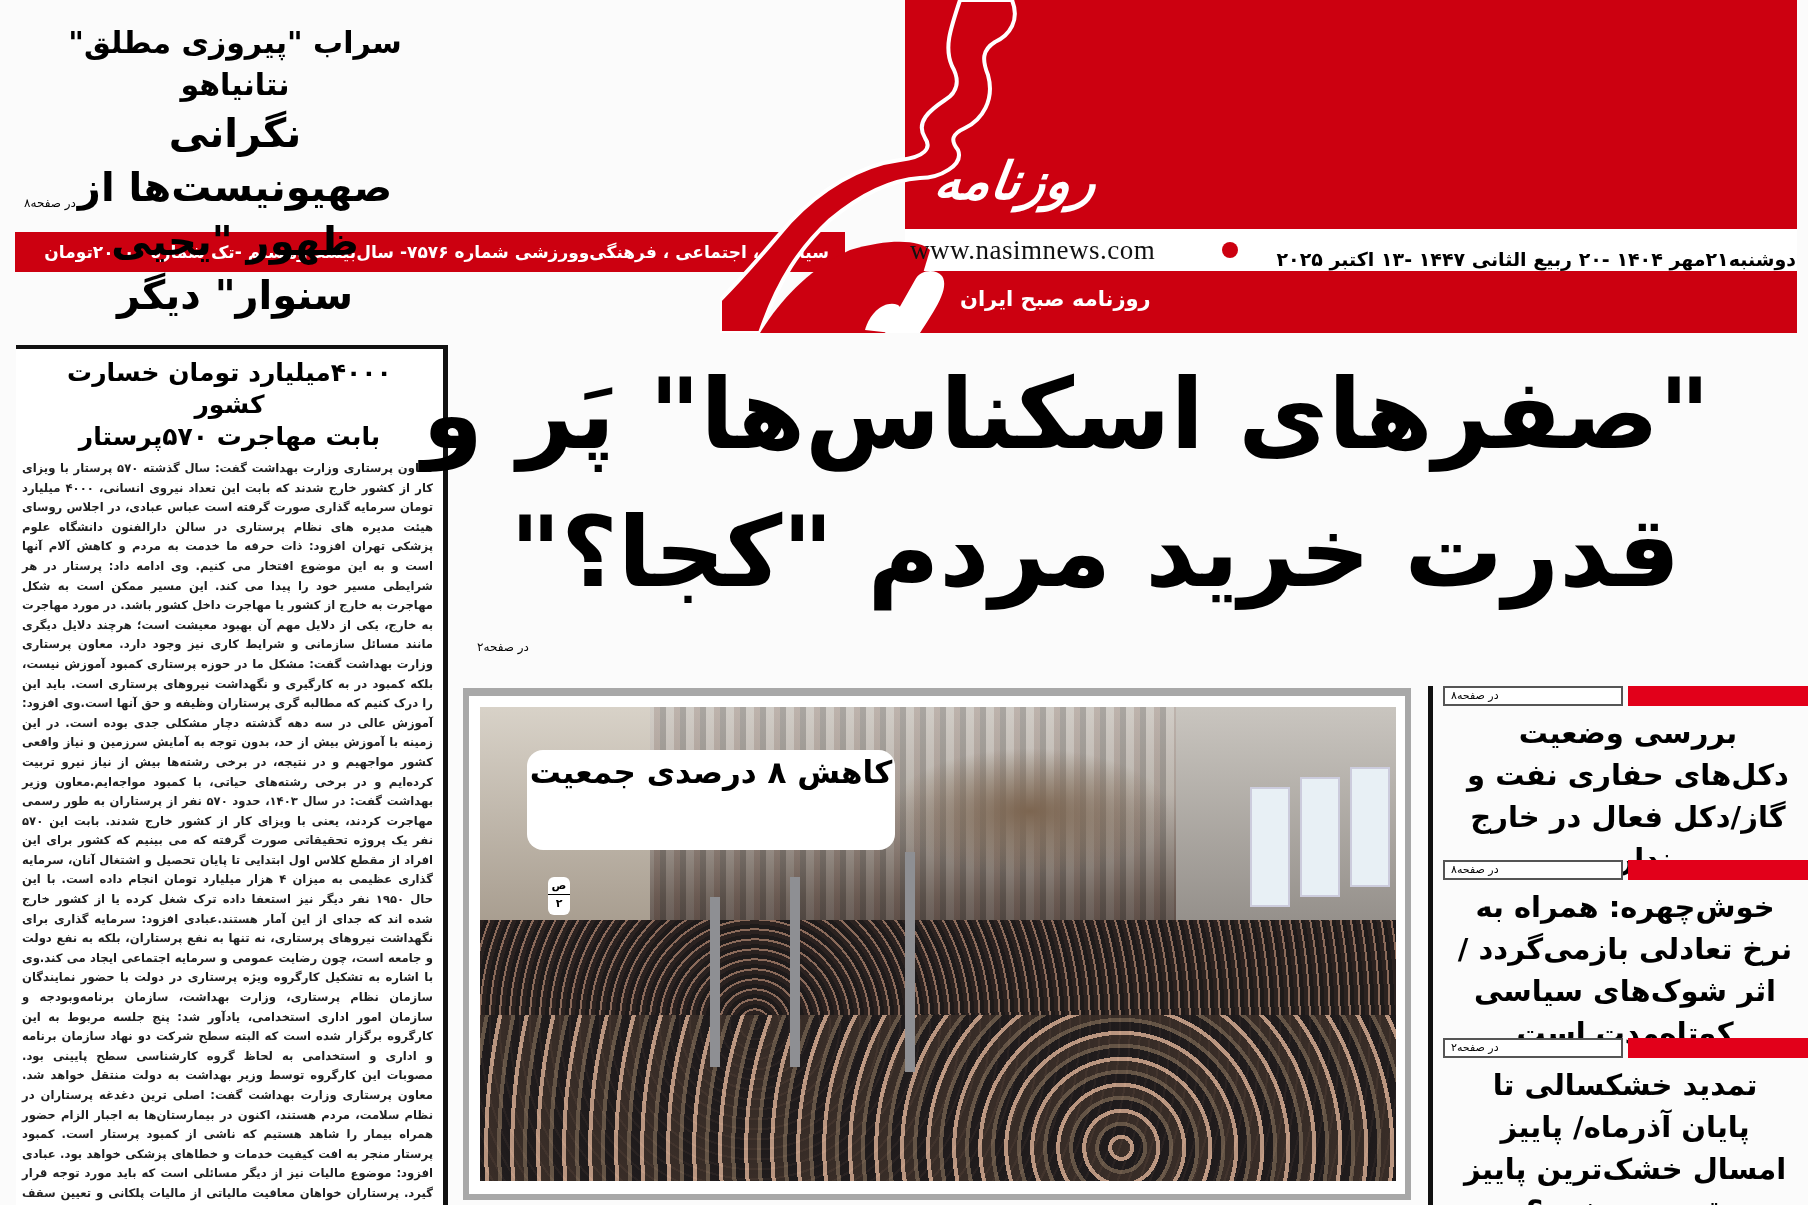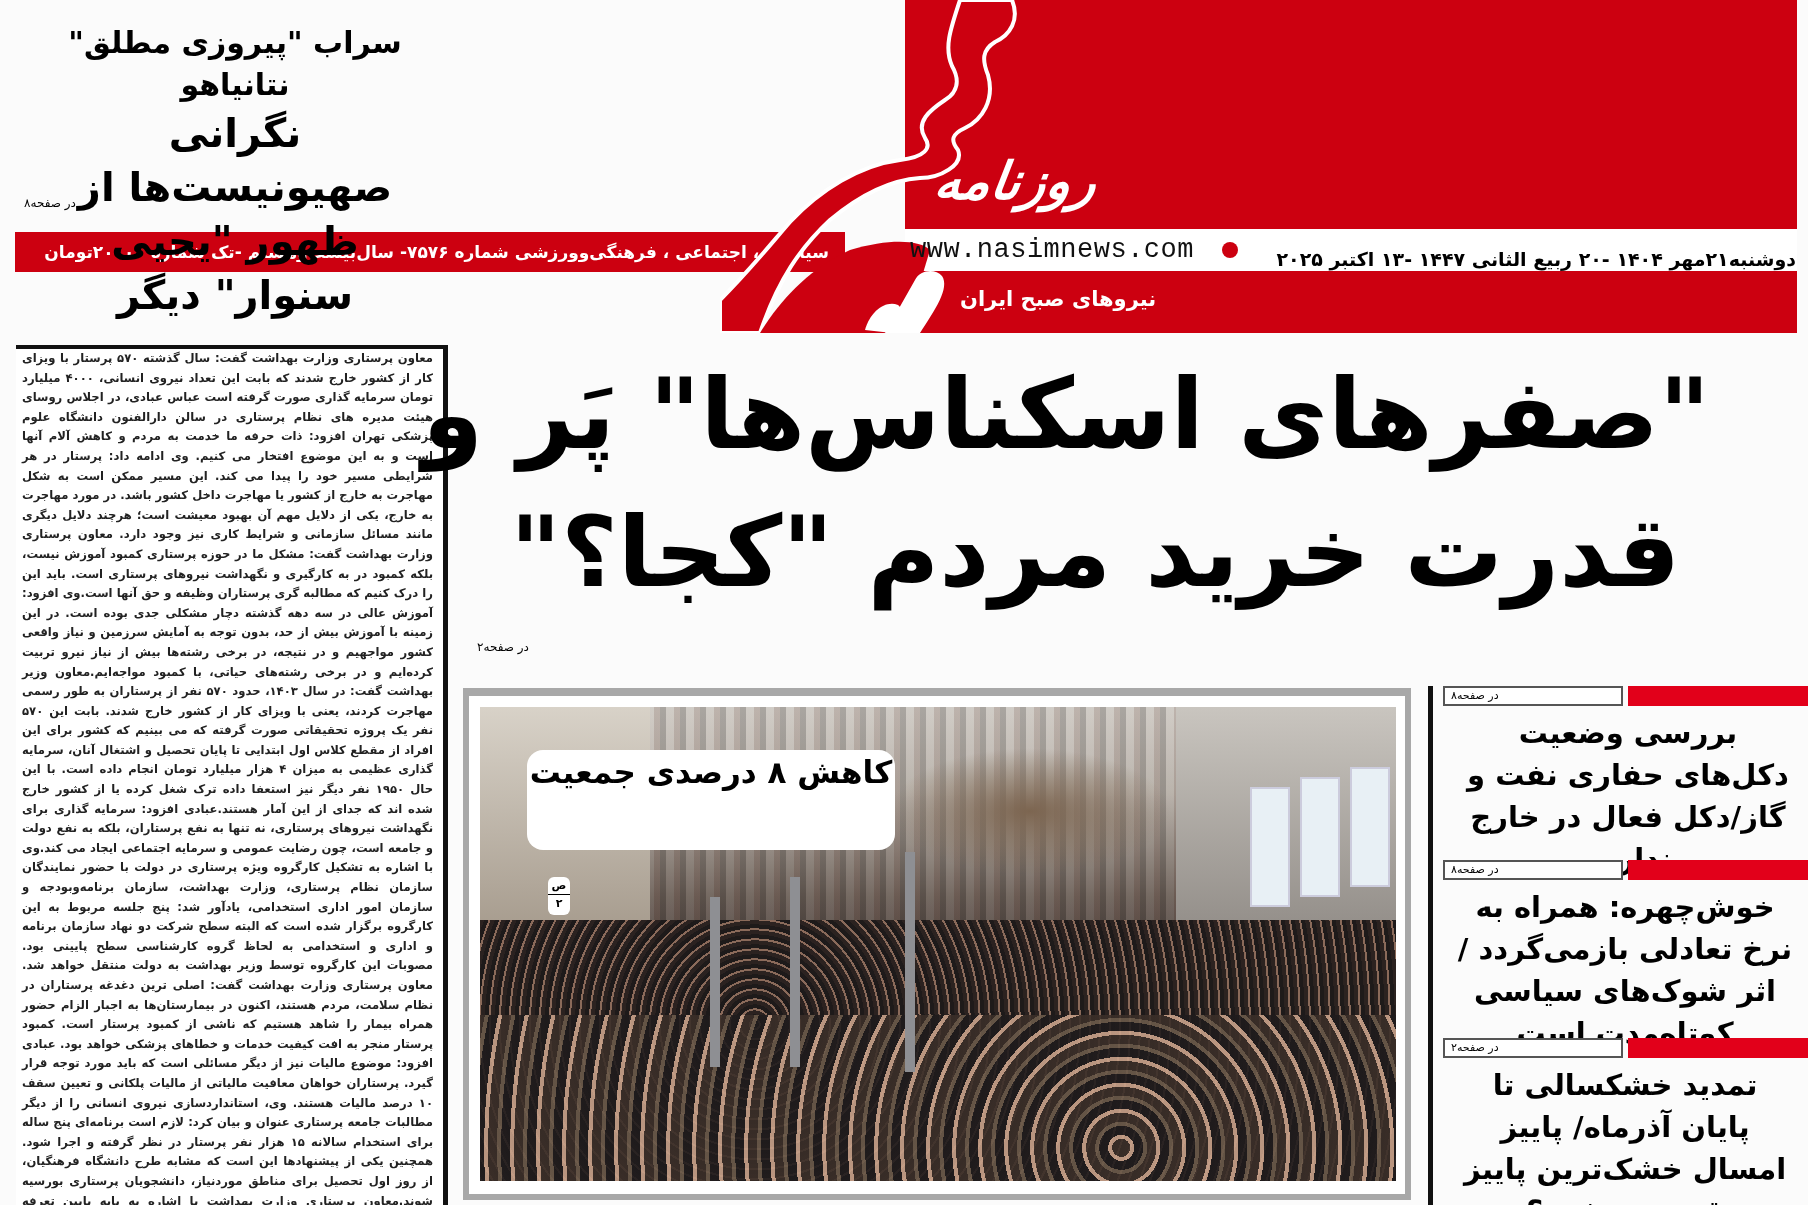--- a/index.html
+++ b/index.html
@@ -10,21 +10,21 @@
 
   
   #red-top{left:905px;top:0;width:892px;height:229px;background:#cc0010}
   #date-strip{left:905px;top:229px;width:892px;height:42px;background:#fff}
   #red-bottom{left:905px;top:271px;width:892px;height:62px;background:#cc0010}
   #left-red{left:15px;top:232px;width:830px;height:40px;background:#cc0010}
   #left-red span{display:block;color:#fff;font-weight:bold;font-size:17px;line-height:40px;text-align:right;padding-right:16px;white-space:nowrap}
 
   #logo-svg{left:720px;top:0;width:440px;height:333px}
   #logo-word{left:935px;top:150px;color:#fff;font-family:"DejaVu Serif",serif;font-style:italic;font-weight:bold;font-size:52px;transform:skewX(-8deg)}
-  #site-url{left:910px;top:231px;font-family:Liberation Mono, monospace;font-size:27px;line-height:38px;color:#111;letter-spacing:0.5px}
+  #site-url{left:910px;top:231px;font-family:Liberation Serif, serif;font-size:27px;line-height:38px;color:#111;letter-spacing:0.5px}
   #url-dot{left:1222px;top:242px;width:16px;height:16px;border-radius:50%;background:#cc0010}
   #date-text{right:12px;top:238px;font-size:19px;font-weight:bold;line-height:42px;white-space:nowrap}
   #tagline{left:960px;top:287px;color:#fff;font-weight:bold;font-size:21px}
 
   
   #teaser{left:40px;top:22px;width:390px;text-align:center}
   #teaser .kicker{font-size:30px;font-weight:bold;line-height:42px}
   #teaser .title{font-size:40px;font-weight:900;line-height:54px}
   #teaser-page{left:24px;top:196px;font-size:12px}
 
@@ -81,30 +81,34 @@
   <path d="M240 0 L292 0 C300 20 290 35 275 42 C262 50 262 60 268 75 C275 100 262 120 245 128 C232 134 230 140 238 150 C244 165 220 178 200 178 C170 180 140 195 110 220 C80 248 58 280 40 333 L0 333 L0 300 C30 270 50 245 70 222 C100 190 140 165 180 160 C205 157 212 148 205 138 C195 122 210 110 225 100 C238 92 240 80 232 66 C224 48 230 30 240 0 Z" fill="#cc0010" stroke="#fff" stroke-width="4"></path>
   <path d="M40 333 C60 300 90 268 130 250 C170 238 200 240 210 250 L185 333 Z" fill="#cc0010"></path>
   <path d="M195 280 C200 270 215 268 222 276 C230 288 215 310 200 333 L165 333 C175 315 185 298 195 280 Z" fill="#fff"></path>
   <path d="M145 330 C150 312 165 300 178 305 C185 310 180 322 172 333 Z" fill="#fff"></path>
 </svg>
 <div id="logo-word" class="abs rtl">روزنامه</div>
 
 <div id="site-url" class="abs">www.nasimnews.com</div>
 <div id="url-dot" class="abs"></div>
 <div id="date-text" class="abs rtl">دوشنبه۲۱مهر ۱۴۰۴ -۲۰ ربیع الثانی ۱۴۴۷ -۱۳ اکتبر ۲۰۲۵</div>
-<div id="tagline" class="abs rtl">نیروهای صبح ایران</div>
+<div id="tagline" class="abs rtl">روزنامه صبح ایران</div>
 
 <div id="teaser" class="abs rtl">
   <div class="kicker">سراب "پیروزی مطلق" نتانیاهو</div>
   <div class="title">نگرانی صهیونیست‌ها از</div>
   <div class="title">ظهور "یحیی سنوار" دیگر</div>
 </div>
 <div id="teaser-page" class="abs rtl">در صفحه۸</div>
 
 <div id="left-col" class="abs rtl">
+  <h2>
+    <span>۴۰۰۰میلیارد تومان خسارت کشور</span><br>
+    <span>بابت مهاجرت ۵۷۰پرستار</span>
+  </h2>
   <p>معاون پرستاری وزارت بهداشت گفت: سال گذشته ۵۷۰ پرستار با ویزای کار از کشور خارج شدند که بابت این تعداد نیروی انسانی، ۴۰۰۰ میلیارد تومان سرمایه گذاری صورت گرفته است عباس عبادی، در اجلاس روسای هیئت مدیره های نظام پرستاری در سالن دارالفنون دانشگاه علوم پزشکی تهران افزود: ذات حرفه ما خدمت به مردم و کاهش آلام آنها است و به این موضوع افتخار می کنیم. وی ادامه داد: پرستار در هر شرایطی مسیر خود را پیدا می کند. این مسیر ممکن است به شکل مهاجرت به خارج از کشور یا مهاجرت داخل کشور باشد. در مورد مهاجرت به خارج، یکی از دلایل مهم آن بهبود معیشت است؛ هرچند دلایل دیگری مانند مسائل سازمانی و شرایط کاری نیز وجود دارد. معاون پرستاری وزارت بهداشت گفت: مشکل ما در حوزه پرستاری کمبود آموزش نیست، بلکه کمبود در به کارگیری و نگهداشت نیروهای پرستاری است. باید این را درک کنیم که مطالبه گری پرستاران وظیفه و حق آنها است.وی افزود: آموزش عالی در سه دهه گذشته دچار مشکلی جدی بوده است. در این زمینه با آموزش بیش از حد، بدون توجه به آمایش سرزمین و نیاز واقعی کشور مواجهیم و در نتیجه، در برخی رشته‌ها بیش از نیاز نیرو تربیت کرده‌ایم و در برخی رشته‌های حیاتی، با کمبود مواجه‌ایم.معاون وزیر بهداشت گفت: در سال ۱۴۰۳، حدود ۵۷۰ نفر از پرستاران به طور رسمی مهاجرت کردند، یعنی با ویزای کار از کشور خارج شدند. بابت این ۵۷۰ نفر یک پروژه تحقیقاتی صورت گرفته که می بینیم که کشور برای این افراد از مقطع کلاس اول ابتدایی تا پایان تحصیل و اشتغال آنان، سرمایه گذاری عظیمی به میزان ۴ هزار میلیارد تومان انجام داده است. با این حال ۱۹۵۰ نفر دیگر نیز استعفا داده ترک شغل کرده یا از کشور خارج شده اند که جدای از این آمار هستند.عبادی افزود: سرمایه گذاری برای نگهداشت نیروهای پرستاری، نه تنها به نفع پرستاران، بلکه به نفع دولت و جامعه است، چون رضایت عمومی و سرمایه اجتماعی ایجاد می کند.وی با اشاره به تشکیل کارگروه ویژه پرستاری در دولت با حضور نمایندگان سازمان نظام پرستاری، وزارت بهداشت، سازمان برنامه‌وبودجه و سازمان امور اداری استخدامی، یادآور شد: پنج جلسه مربوط به این کارگروه برگزار شده است که البته سطح شرکت دو نهاد سازمان برنامه و اداری و استخدامی به لحاظ گروه کارشناسی سطح پایینی بود. مصوبات این کارگروه توسط وزیر بهداشت به دولت منتقل خواهد شد. معاون پرستاری وزارت بهداشت گفت: اصلی ترین دغدغه پرستاران در نظام سلامت، مردم هستند، اکنون در بیمارستان‌ها به اجبار الزام حضور همراه بیمار را شاهد هستیم که ناشی از کمبود پرستار است. کمبود پرستار منجر به افت کیفیت خدمات و خطاهای پزشکی خواهد بود. عبادی افزود: موضوع مالیات نیز از دیگر مسائلی است که باید مورد توجه قرار گیرد. پرستاران خواهان معافیت مالیاتی از مالیات پلکانی و تعیین سقف ۱۰ درصد مالیات هستند. وی، استانداردسازی نیروی انسانی را از دیگر مطالبات جامعه پرستاری عنوان و بیان کرد: لازم است برنامه‌ای پنج ساله برای استخدام سالانه ۱۵ هزار نفر پرستار در نظر گرفته و اجرا شود. همچنین یکی از پیشنهادها این است که مشابه طرح دانشگاه فرهنگیان، از روز اول تحصیل برای مناطق موردنیاز، دانشجویان پرستاری بورسیه شوند.معاون پرستاری وزارت بهداشت با اشاره به پایه پایین تعرفه پرستاری، افزود: متأسفانه در سال ۱۴۰۰ پایه تعرفه‌های پرستاری پایین دیده شده و علیرغم افزایش خوبی که داشته، هنوز رضایت‌بخش نیست و در ذهن همکاران، عدد قابل توجهی تلقی نمی‌شود.وی از پیشنهاد طرح جامع مراقبت‌های پرستاری خبر داد و گفت: این طرح بار مالی جدیدی نیاز ندارد و می تواند از طریق مصوبه هیئت وزیران یا لایحه مجلس می تواند به تصویب برسد.عبادی، موضوع پرستاران تمام‌وقت جغرافیایی و الزام دستگاه‌ها به پرداخت ۴ درصد حق بیمه مشاغل سخت و زیان‌آور را از دیگر مطالبات جامعه پرستاری دانست و بیان کرد: تشکیل صندوق رفاه و تعاون جامعه پرستاری کشور و ایجاد دبیرخانه شورای آموزش پرستاری زیرمجموعه معاونت آموزش وزارت بهداشت خواسته‌های اصلی پرستاران است که خدمت وزیر محترم ارائه شده است و با حمایت دولت به نتیجه خواهد رسید.</p>
 </div>
 
 <div id="headline" class="abs rtl">
   <div>"صفرهای اسکناس‌ها" پَر و</div>
   <div>قدرت خرید مردم "کجا؟"</div>
 </div>
 <div id="headline-page" class="abs rtl">در صفحه۲</div>
 
 <div id="photo-frame" class="abs"></div>

